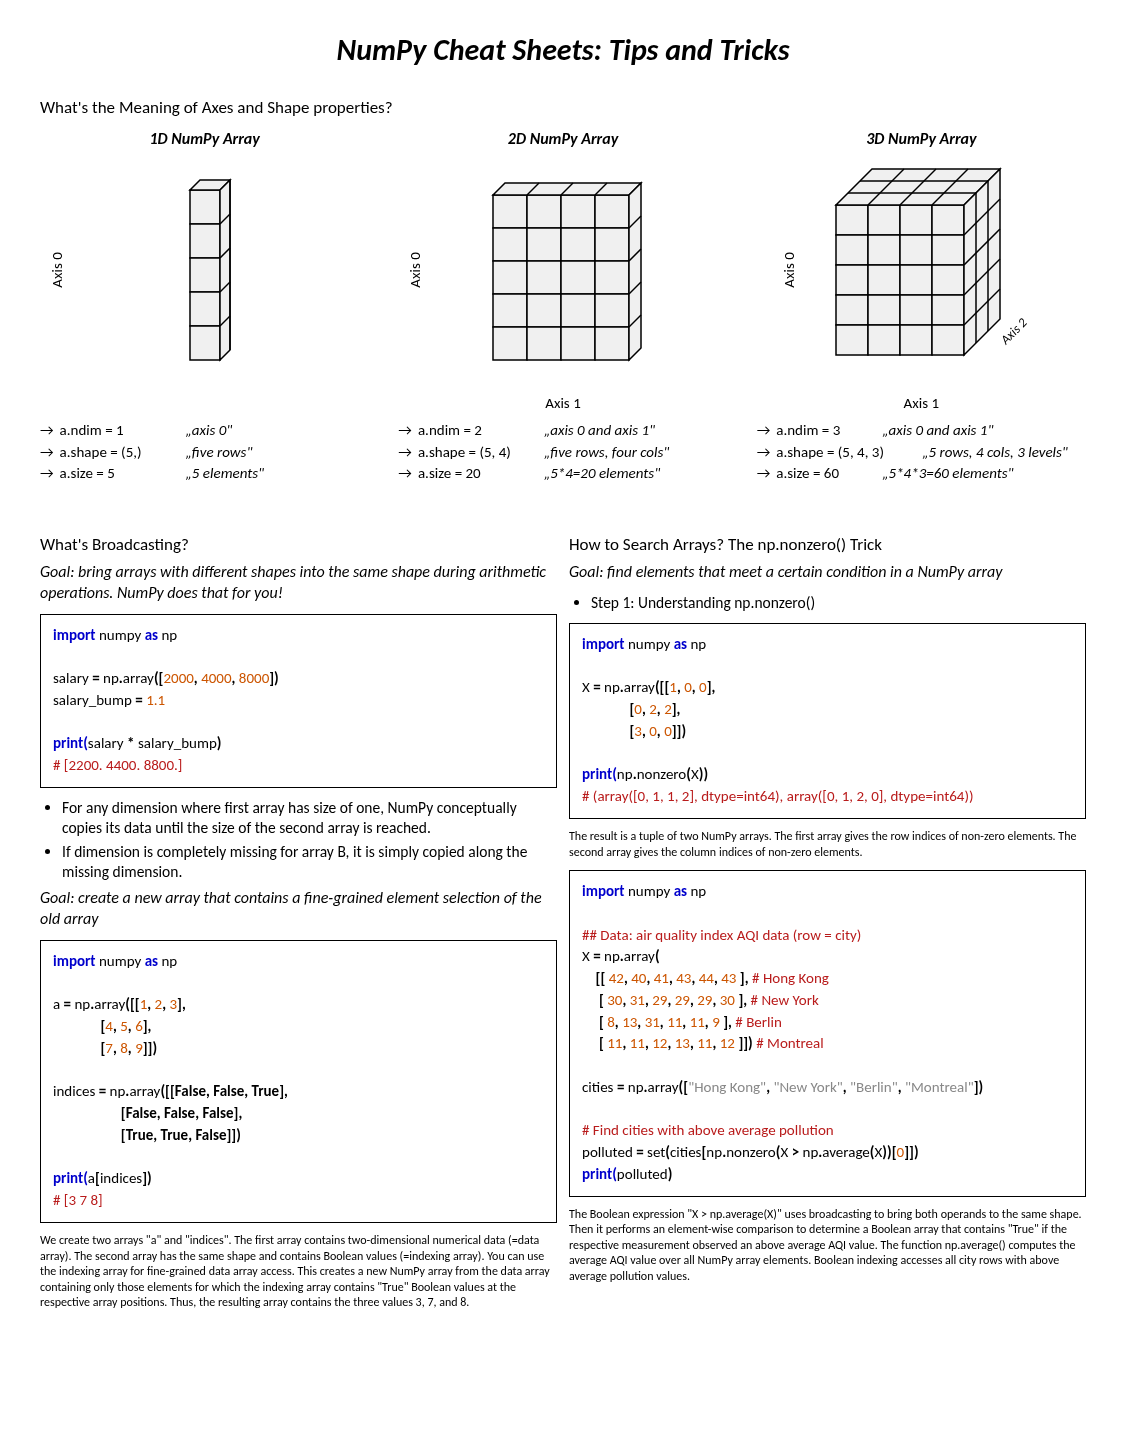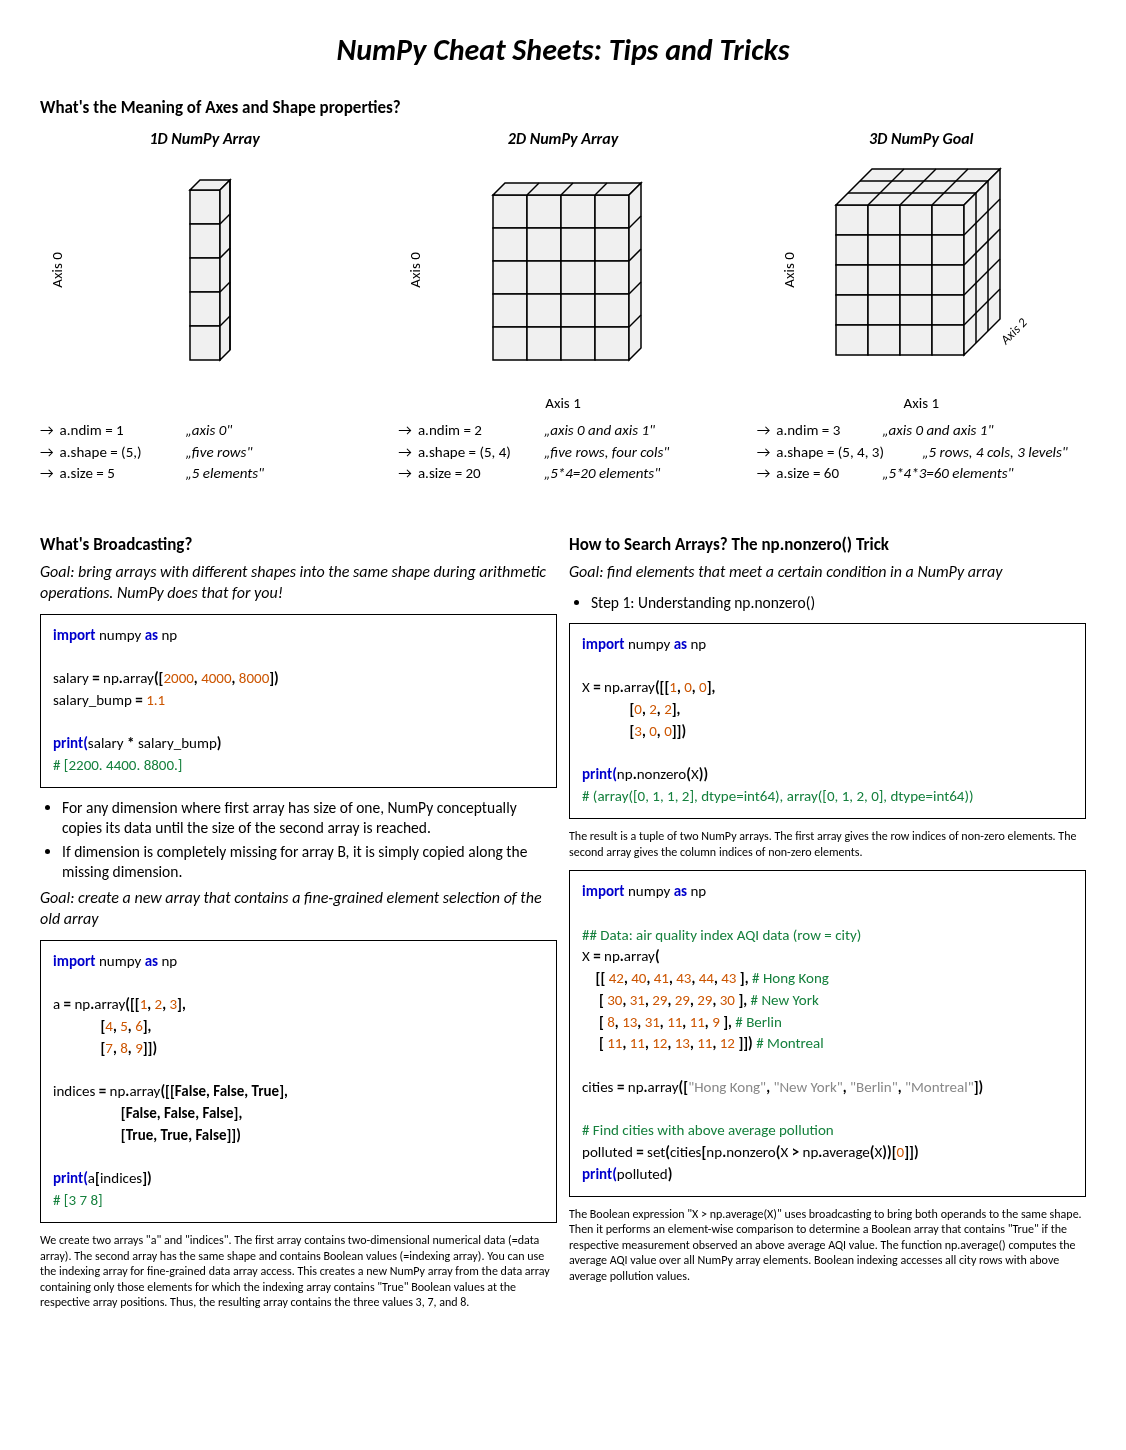--- a/index.html
+++ b/index.html
@@ -14,21 +14,21 @@
   }
   h1 {
     text-align: center;
     font-size: 30px;
     margin: 10px 0 25px 0;
     font-weight: bold;
     font-style: italic;
   }
   h2 {
     font-size: 17px;
-    font-weight: bold;
+    font-weight: normal;
     margin: 28px 0 6px 0;
   }
   .goal {
     font-style: italic;
     margin-bottom: 10px;
   }
   .arrays-row {
     display: flex;
     gap: 29px;
     justify-content: space-between;
@@ -81,21 +81,21 @@
     padding: 10px 12px;
     margin: 10px 0;
     font-family: Calibri, Arial, sans-serif;
     font-size: 15px;
     line-height: 1.45;
     white-space: pre-wrap;
   }
   .kw { color: #0000cc; font-weight: bold; }
   .op { font-weight: bold; }
   .num { color: #cc5500; }
-  .cmt { color: #15803d; }
+  .cmt { color: #b91c1c; }
   .str { color: #888; }
   ul.bullets {
     padding-left: 22px;
     margin: 6px 0;
   }
   ul.bullets li {
     margin-bottom: 4px;
     font-size: 15.5px;
   }
   .para {
@@ -209,21 +209,21 @@
         </div>
       <div class="prop-row">
           <span class="arrow">→</span>
           <span class="prop-key">a.size = 20</span>
           <span class="prop-note">„5*4=20 elements"</span>
         </div>
     </div>
   </div>
 
   <div class="array-col">
-    <div class="array-title">3D NumPy Goal</div>
+    <div class="array-title">3D NumPy Array</div>
     <div class="diagram-box">
       <span class="axis-label axis0" style="left:15px">Axis 0</span>
       <svg width="230" height="210">
         <g fill="#f0f0f0" stroke="#000" stroke-width="1.5">
 
         <rect x="30" y="40" width="32" height="30"></rect>
             <rect x="62" y="40" width="32" height="30"></rect>
             <rect x="94" y="40" width="32" height="30"></rect>
             <rect x="126" y="40" width="32" height="30"></rect>
         <rect x="30" y="70" width="32" height="30"></rect>

